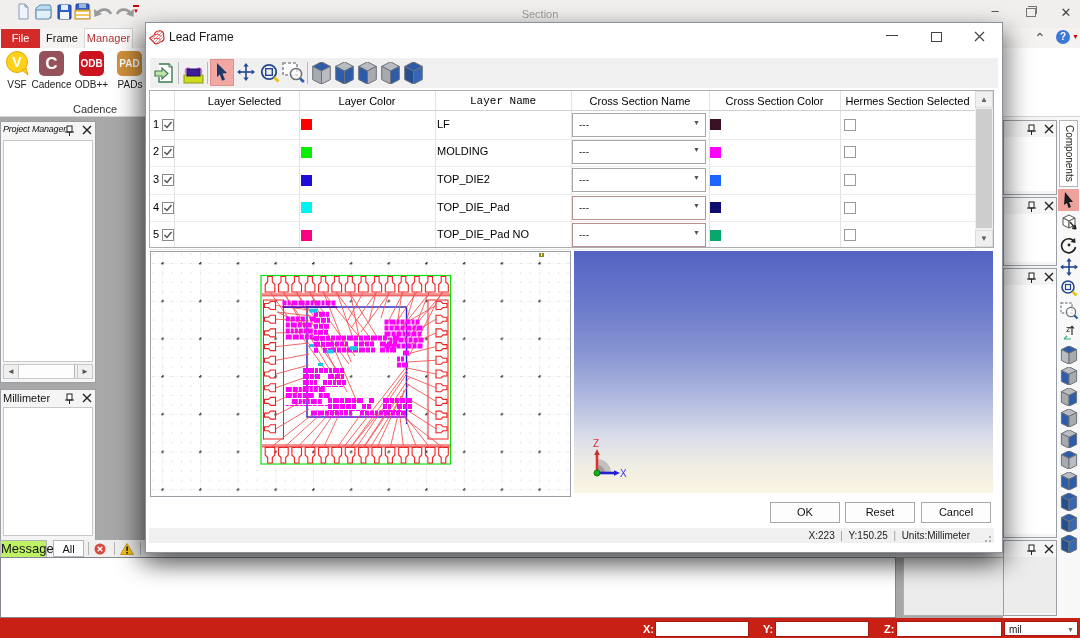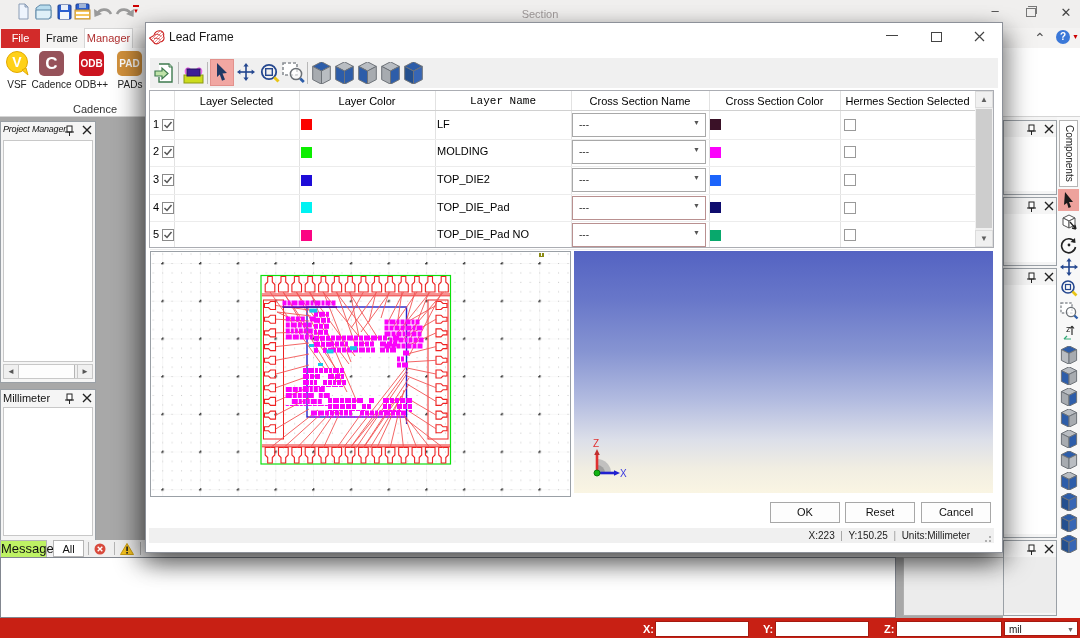--- a/index.html
+++ b/index.html
@@ -323,21 +323,21 @@
         <polygon points="10.5,-0.2 19.3,4.4 10.5,9.0 1.7,4.4" fill="#b9bdc2" stroke="#6d7278" stroke-width="1" stroke-linejoin="round"></polygon>
         <polygon points="1.7,4.4 10.5,9.0 10.5,22.2 1.7,17.6" fill="#a7abb0" stroke="#6d7278" stroke-width="1" stroke-linejoin="round"></polygon>
         <polygon points="10.5,9.0 19.3,4.4 19.3,17.6 10.5,22.2" fill="#2d5da9" stroke="#6d7278" stroke-width="1" stroke-linejoin="round"></polygon>
       </svg></div>
 <div style="position:absolute;left:258px;top:40px;"><svg width="21" height="22" viewBox="0 0 21 22">
         <polygon points="10.5,-0.2 19.3,4.4 10.5,9.0 1.7,4.4" fill="#2d5da9" stroke="#6d7278" stroke-width="1" stroke-linejoin="round"></polygon>
         <polygon points="1.7,4.4 10.5,9.0 10.5,22.2 1.7,17.6" fill="#24508f" stroke="#6d7278" stroke-width="1" stroke-linejoin="round"></polygon>
         <polygon points="10.5,9.0 19.3,4.4 19.3,17.6 10.5,22.2" fill="#3766b5" stroke="#6d7278" stroke-width="1" stroke-linejoin="round"></polygon>
       </svg></div>
 <div class="abs" style="left:4px;top:68px;width:845px;height:158px;background:#fff;border:1px solid #abadb3;box-sizing:border-box;"></div>
-<div class="abs" style="left:29px;top:73px;width:125px;text-align:center;font-size:11px;color:#000;">Layer Selected</div>
+<div class="abs" style="left:29px;top:73px;width:125px;text-align:center;font-size:11px;color:#000;padding-left:8px;">Layer Selected</div>
 <div class="abs" style="left:154px;top:73px;width:136px;text-align:center;font-size:11px;color:#000;">Layer Color</div>
 <div class="abs" style="left:290px;top:73px;width:136px;text-align:center;font-size:11px;color:#000;font-family:Liberation Mono, monospace;">Layer Name</div>
 <div class="abs" style="left:426px;top:73px;width:138px;text-align:center;font-size:11px;color:#000;">Cross Section Name</div>
 <div class="abs" style="left:564px;top:73px;width:131px;text-align:center;font-size:11px;color:#000;">Cross Section Color</div>
 <div class="abs" style="left:695px;top:73px;width:135px;text-align:center;font-size:11px;color:#000;">Hermes Section Selected</div>
 <div class="abs" style="left:29px;top:69px;width:1px;height:156px;background:#e2e2e2;"></div>
 <div class="abs" style="left:154px;top:69px;width:1px;height:156px;background:#e2e2e2;"></div>
 <div class="abs" style="left:290px;top:69px;width:1px;height:156px;background:#e2e2e2;"></div>
 <div class="abs" style="left:426px;top:69px;width:1px;height:156px;background:#e2e2e2;"></div>
 <div class="abs" style="left:564px;top:69px;width:1px;height:156px;background:#e2e2e2;"></div>

